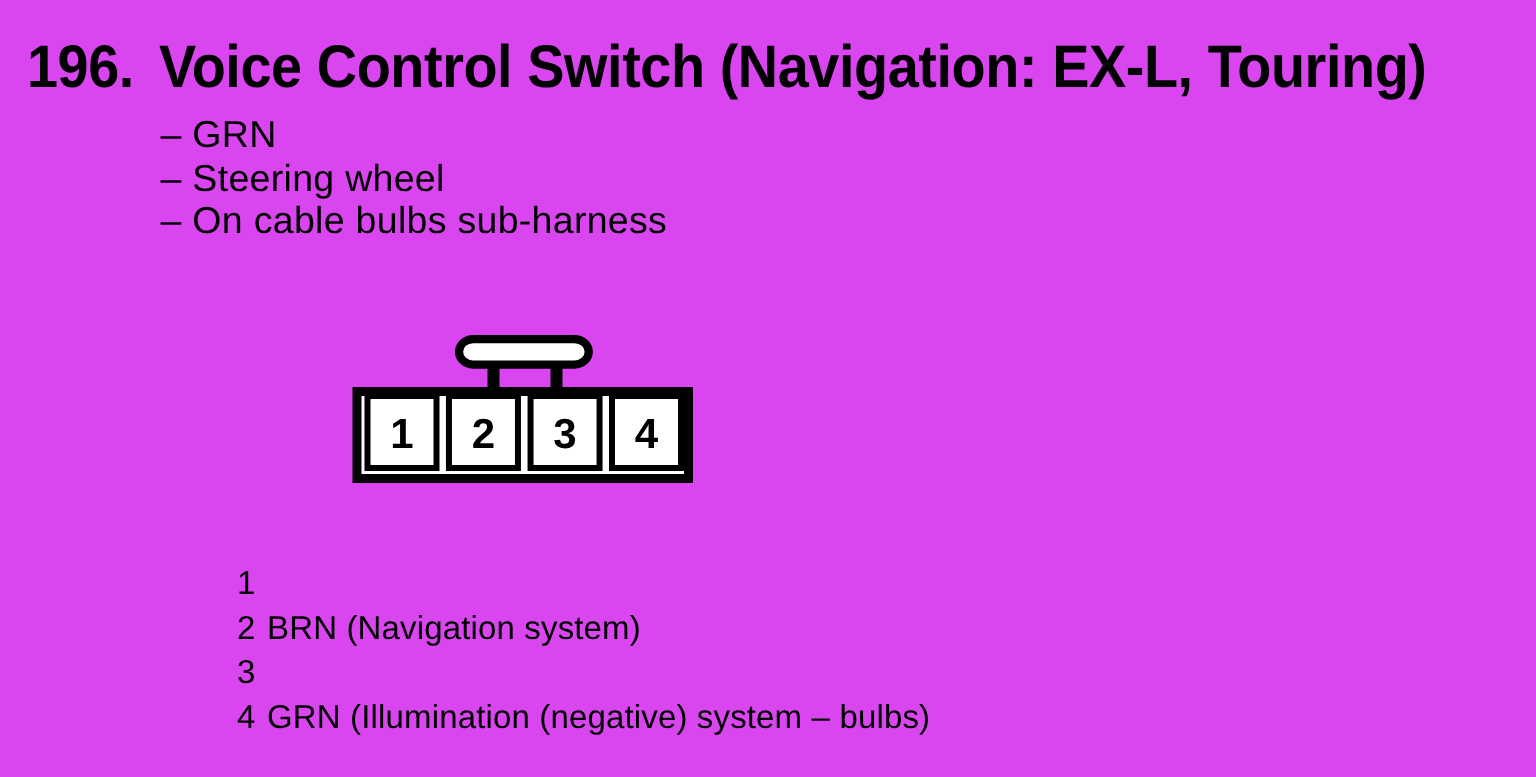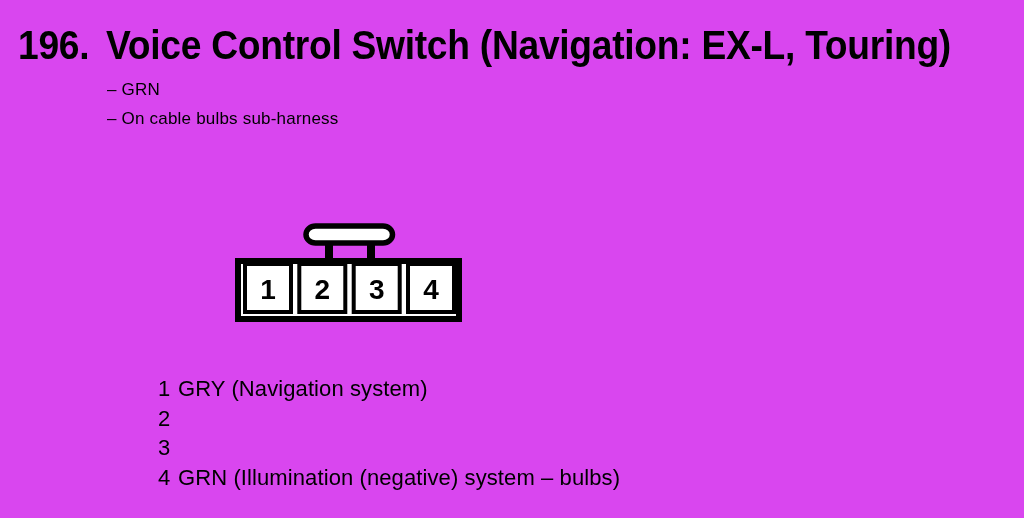--- a/index.html
+++ b/index.html
@@ -34,21 +34,21 @@
   }
   .title-number {
     margin-right: 18px;
   }
 
   
   .notes {
     position: absolute;
     left: 107px;
     top: 76px;
-    font-size: 17px;
+    font-size: 25px;
     line-height: 28.6px;
     letter-spacing: 0.2px;
     white-space: nowrap;
   }
 
   
   .connector-svg {
     position: absolute;
     left: 230px;
     top: 218px;
@@ -94,20 +94,21 @@
 
 <div class="page">
 
   <div class="title-row">
     <span class="title-number">196.</span>
     <span class="title-text">Voice Control Switch (Navigation: EX-L, Touring)</span>
   </div>
 
   <div class="notes">
     <div class="note-line">– GRN</div>
+    <div class="note-line">– Steering wheel</div>
     <div class="note-line">– On cable bulbs sub-harness</div>
   </div>
 
   <svg class="connector-svg" viewBox="230 218 240 112" xmlns="http://www.w3.org/2000/svg">
 
     <rect class="outline" x="306" y="226" width="86.5" height="17" rx="9.5" stroke-width="5.5"></rect>
     <rect class="solid" x="325" y="241" width="8" height="21"></rect>
     <rect class="solid" x="367" y="241" width="8" height="21"></rect>
 
     <rect class="outline" x="238" y="261" width="221" height="58" stroke-width="6"></rect>
@@ -119,24 +120,24 @@
 
     <text x="268" y="289" text-anchor="middle" dominant-baseline="central">1</text>
     <text x="322.3" y="289" text-anchor="middle" dominant-baseline="central">2</text>
     <text x="376.7" y="289" text-anchor="middle" dominant-baseline="central">3</text>
     <text x="431" y="289" text-anchor="middle" dominant-baseline="central">4</text>
   </svg>
 
   <div class="pin-list">
     <div class="pin-row">
       <span class="num">1</span>
-      <span class="desc">GRY (Navigation system)</span>
     </div>
     <div class="pin-row">
       <span class="num">2</span>
+      <span class="desc">BRN (Navigation system)</span>
     </div>
     <div class="pin-row">
       <span class="num">3</span>
     </div>
     <div class="pin-row">
       <span class="num">4</span>
       <span class="desc">GRN (Illumination (negative) system – bulbs)</span>
     </div>
   </div>
 

